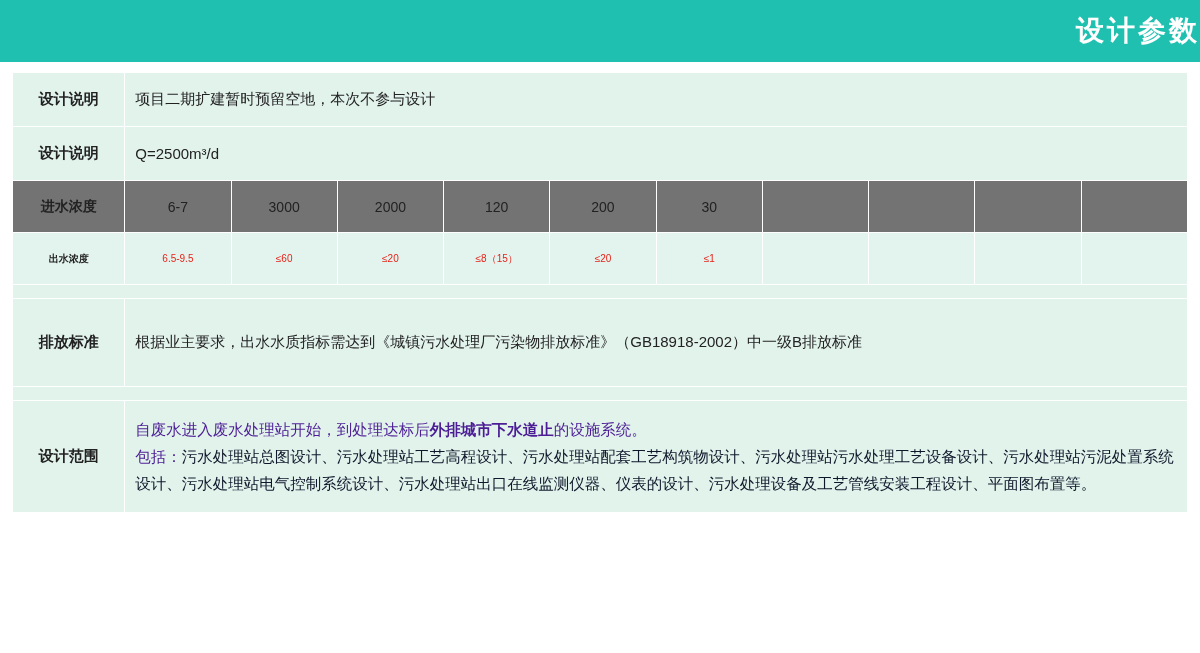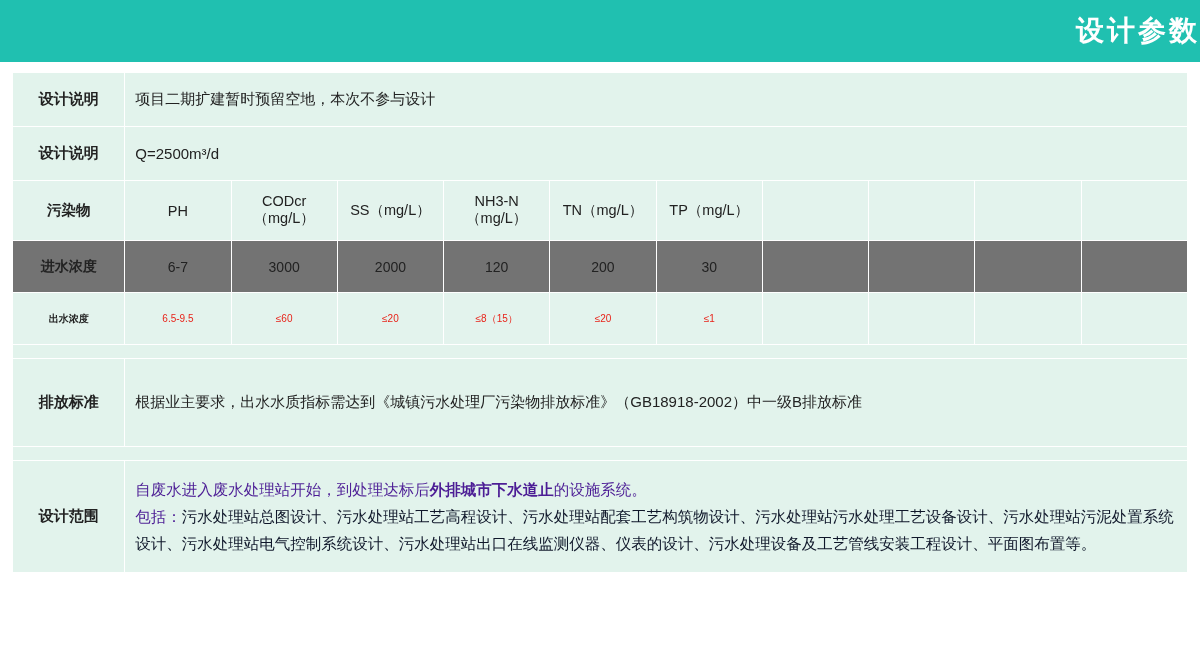--- a/index.html
+++ b/index.html
@@ -137,33 +137,20 @@
           <td class="rowhead">设计说明</td>
           <td class="content" colspan="10">项目二期扩建暂时预留空地，本次不参与设计</td>
         </tr>
 
         <tr class="h-row">
           <td class="rowhead">设计说明</td>
           <td class="content" colspan="10">Q=2500m³/d</td>
         </tr>
 
 
-        <tr class="pollutant h-pol">
-          <td class="rowhead">污染物</td>
-          <td>PH</td>
-          <td>CODcr（mg/L）</td>
-          <td>SS（mg/L）</td>
-          <td>NH3-N（mg/L）</td>
-          <td>TN（mg/L）</td>
-          <td>TP（mg/L）</td>
-          <td></td>
-          <td></td>
-          <td></td>
-          <td></td>
-        </tr>
 
         <tr class="inflow h-data">
           <td class="rowhead">进水浓度</td>
           <td>6-7</td>
           <td>3000</td>
           <td>2000</td>
           <td>120</td>
           <td>200</td>
           <td>30</td>
           <td></td>

